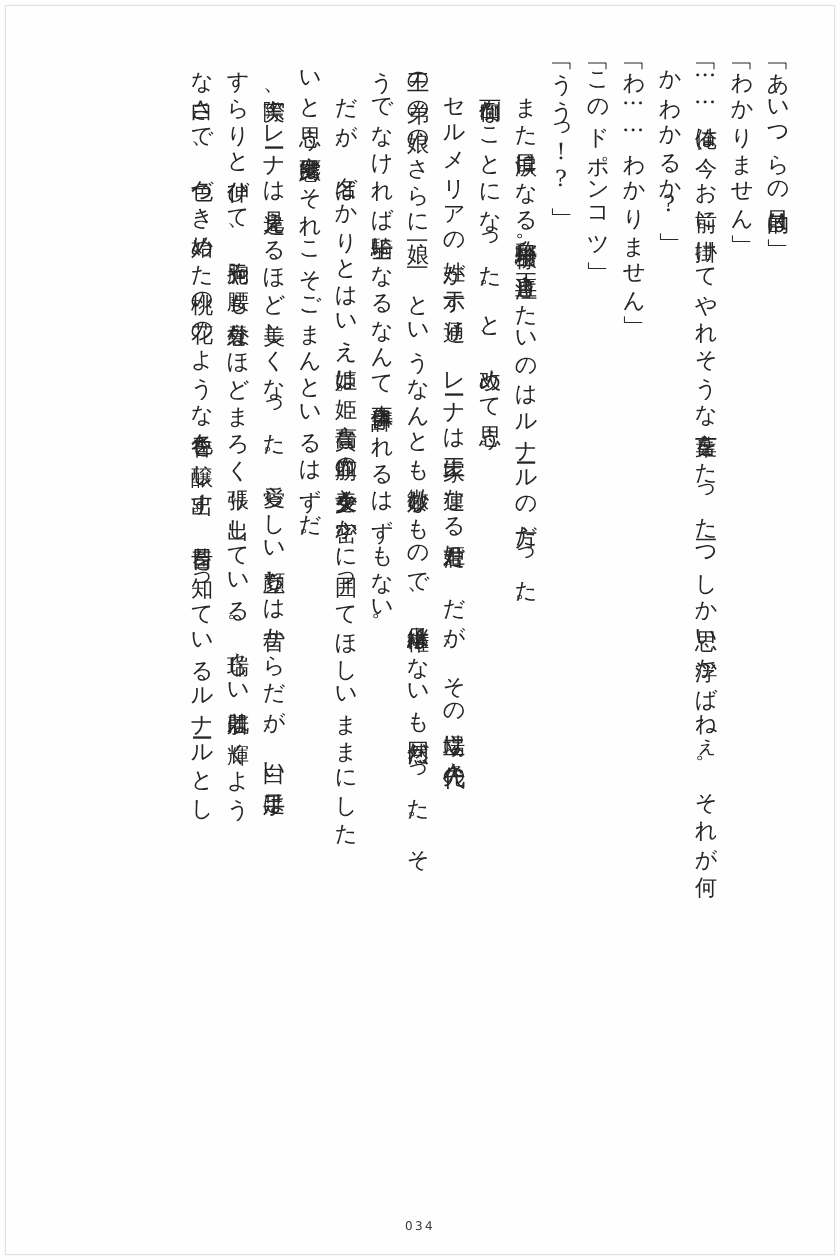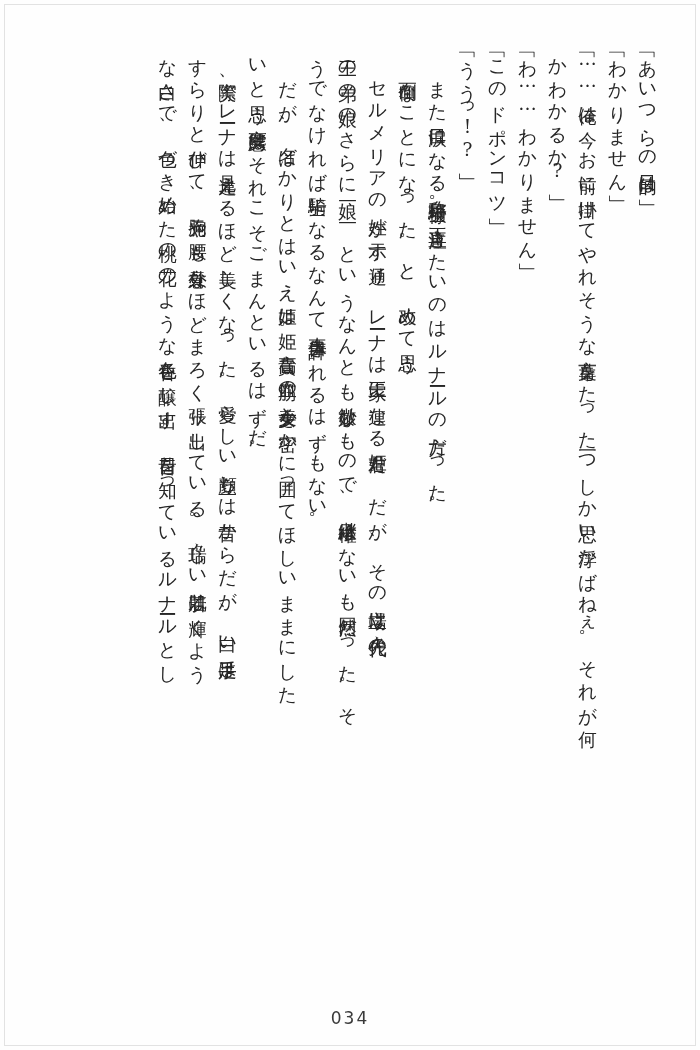--- a/index.html
+++ b/index.html
@@ -67,21 +67,21 @@
 
   
   .indent1 { padding-top: 22px; }
 
   .page-number {
     position: absolute;
     bottom: 22px;
     left: 0;
     width: 100%;
     text-align: center;
-    font-size: 17px;
+    font-size: 10px;
     letter-spacing: 2px;
     color: #3a3a3a;
     font-family: "DejaVu Sans", "Liberation Sans", sans-serif;
   }
 </style>
 </head>
 <body>
 
 <div class="page">
   <div class="page-frame"></div>

